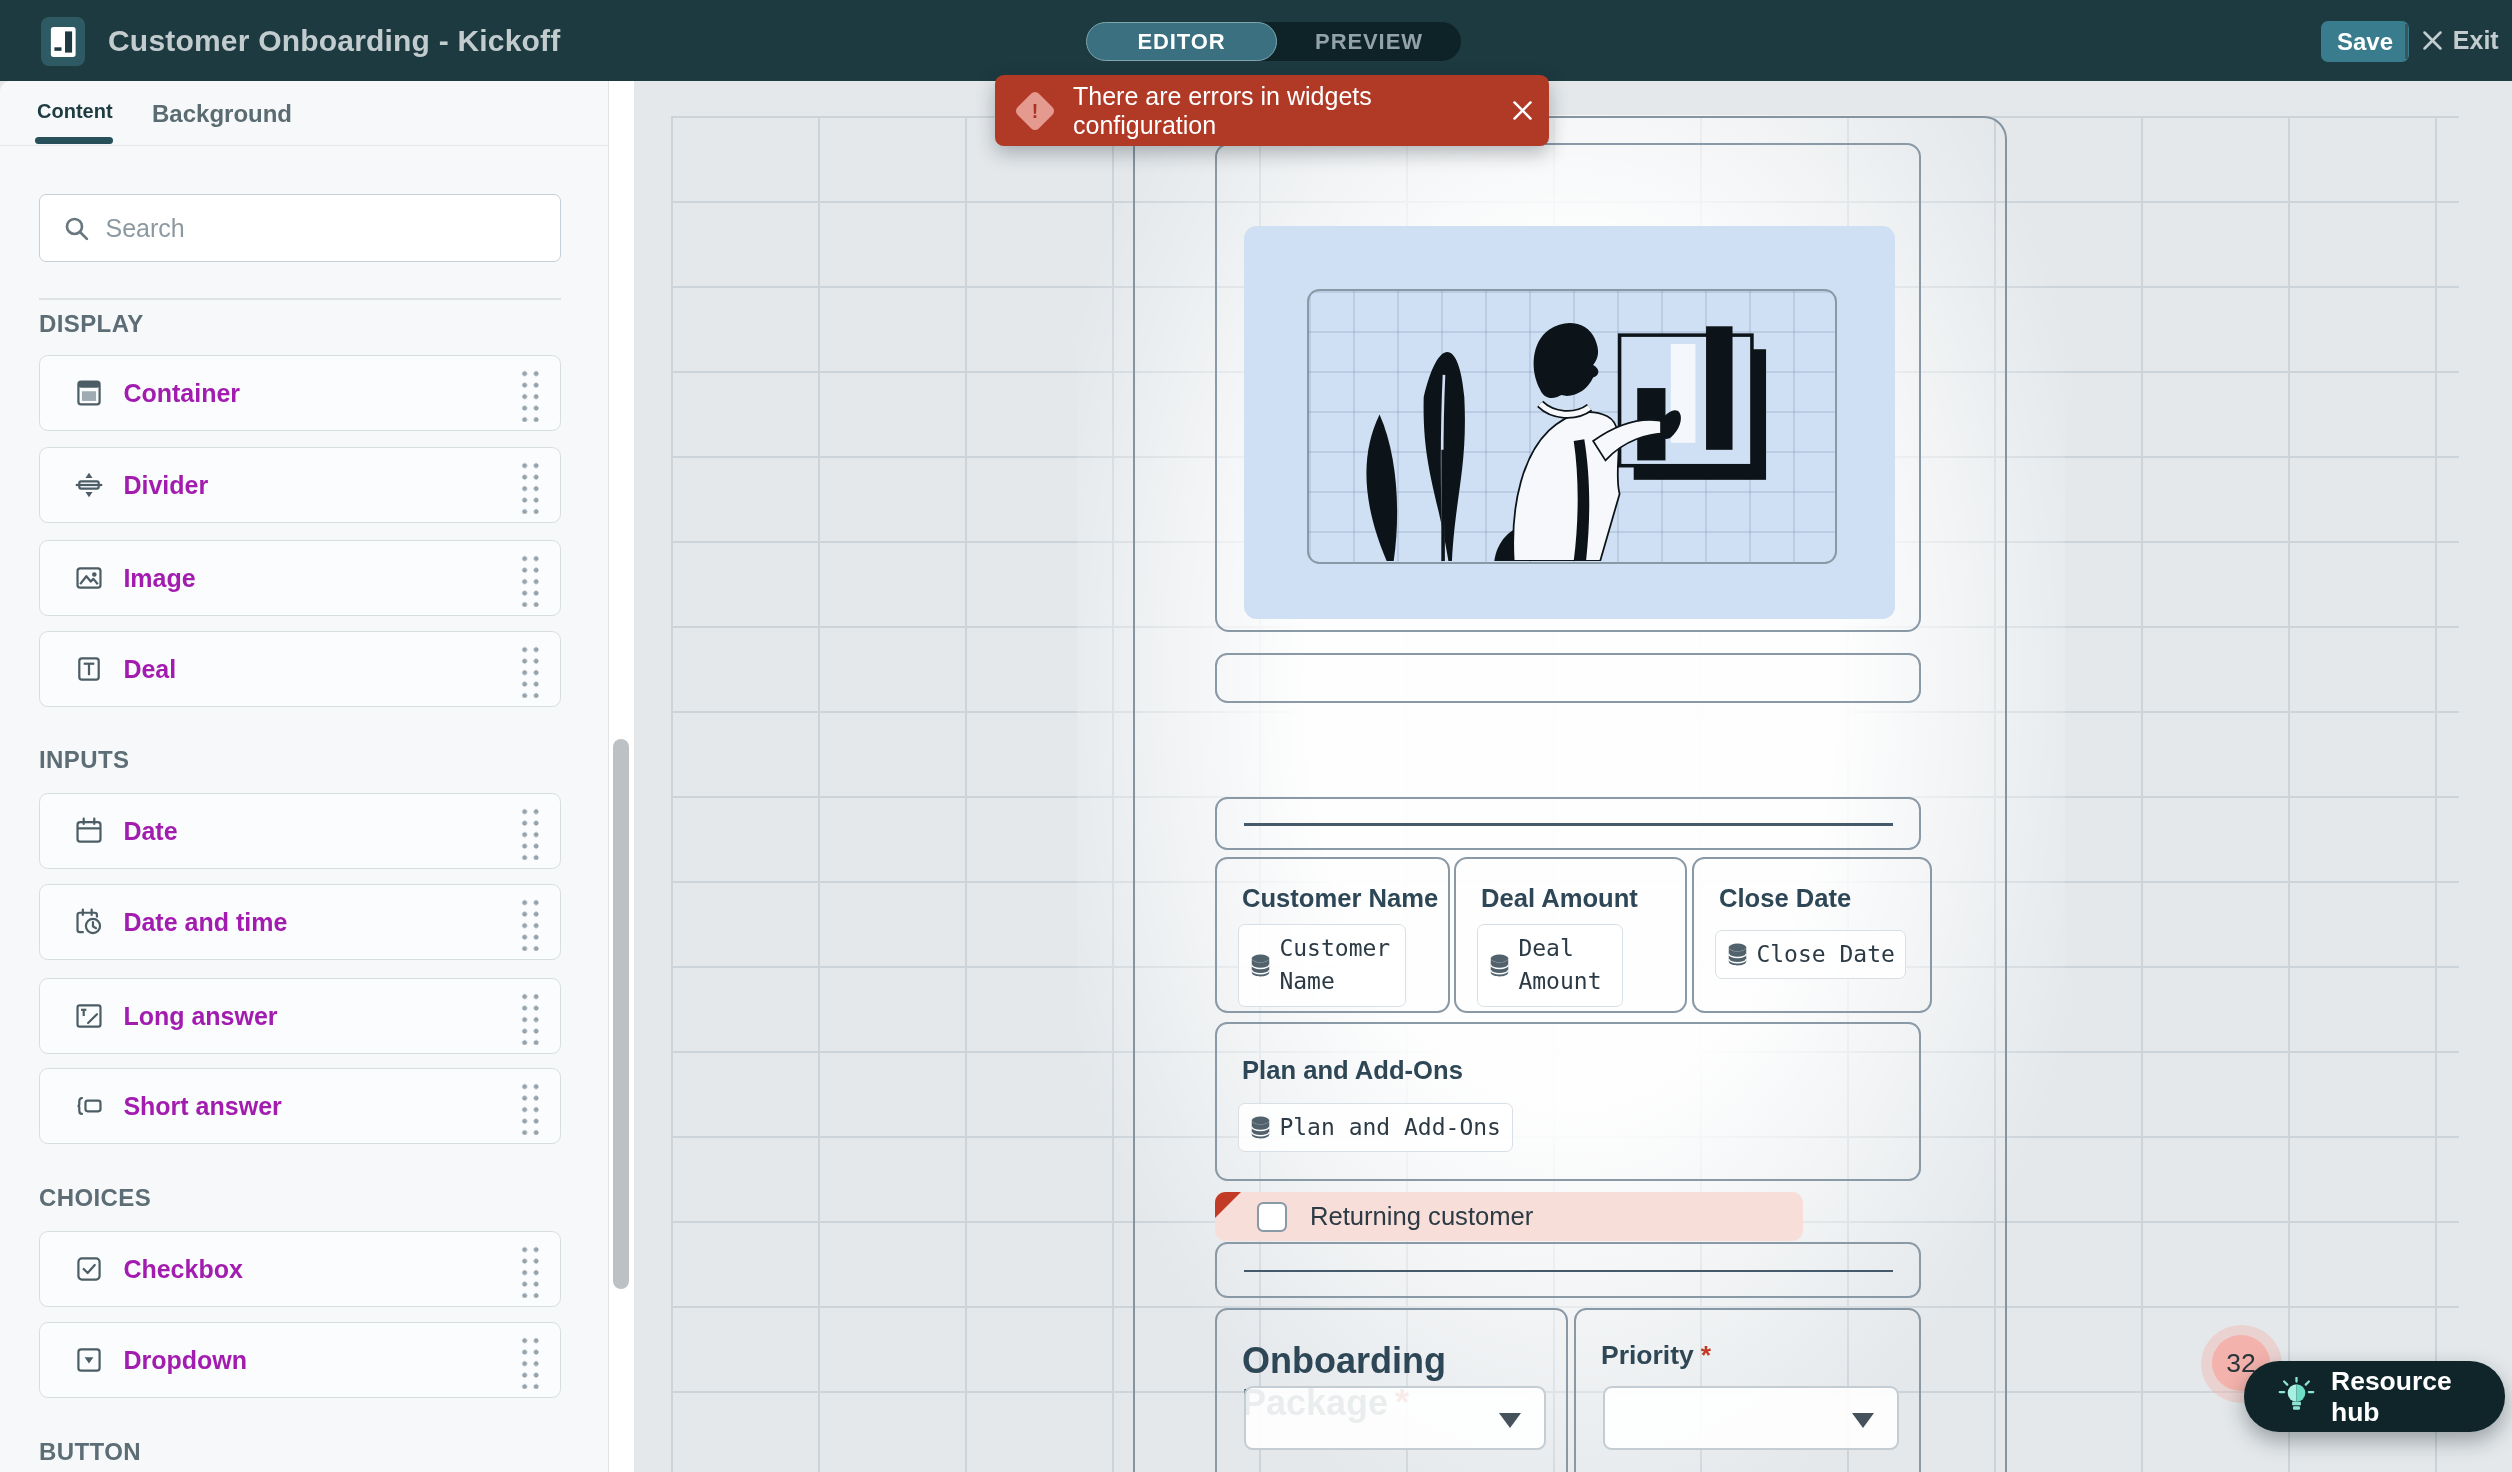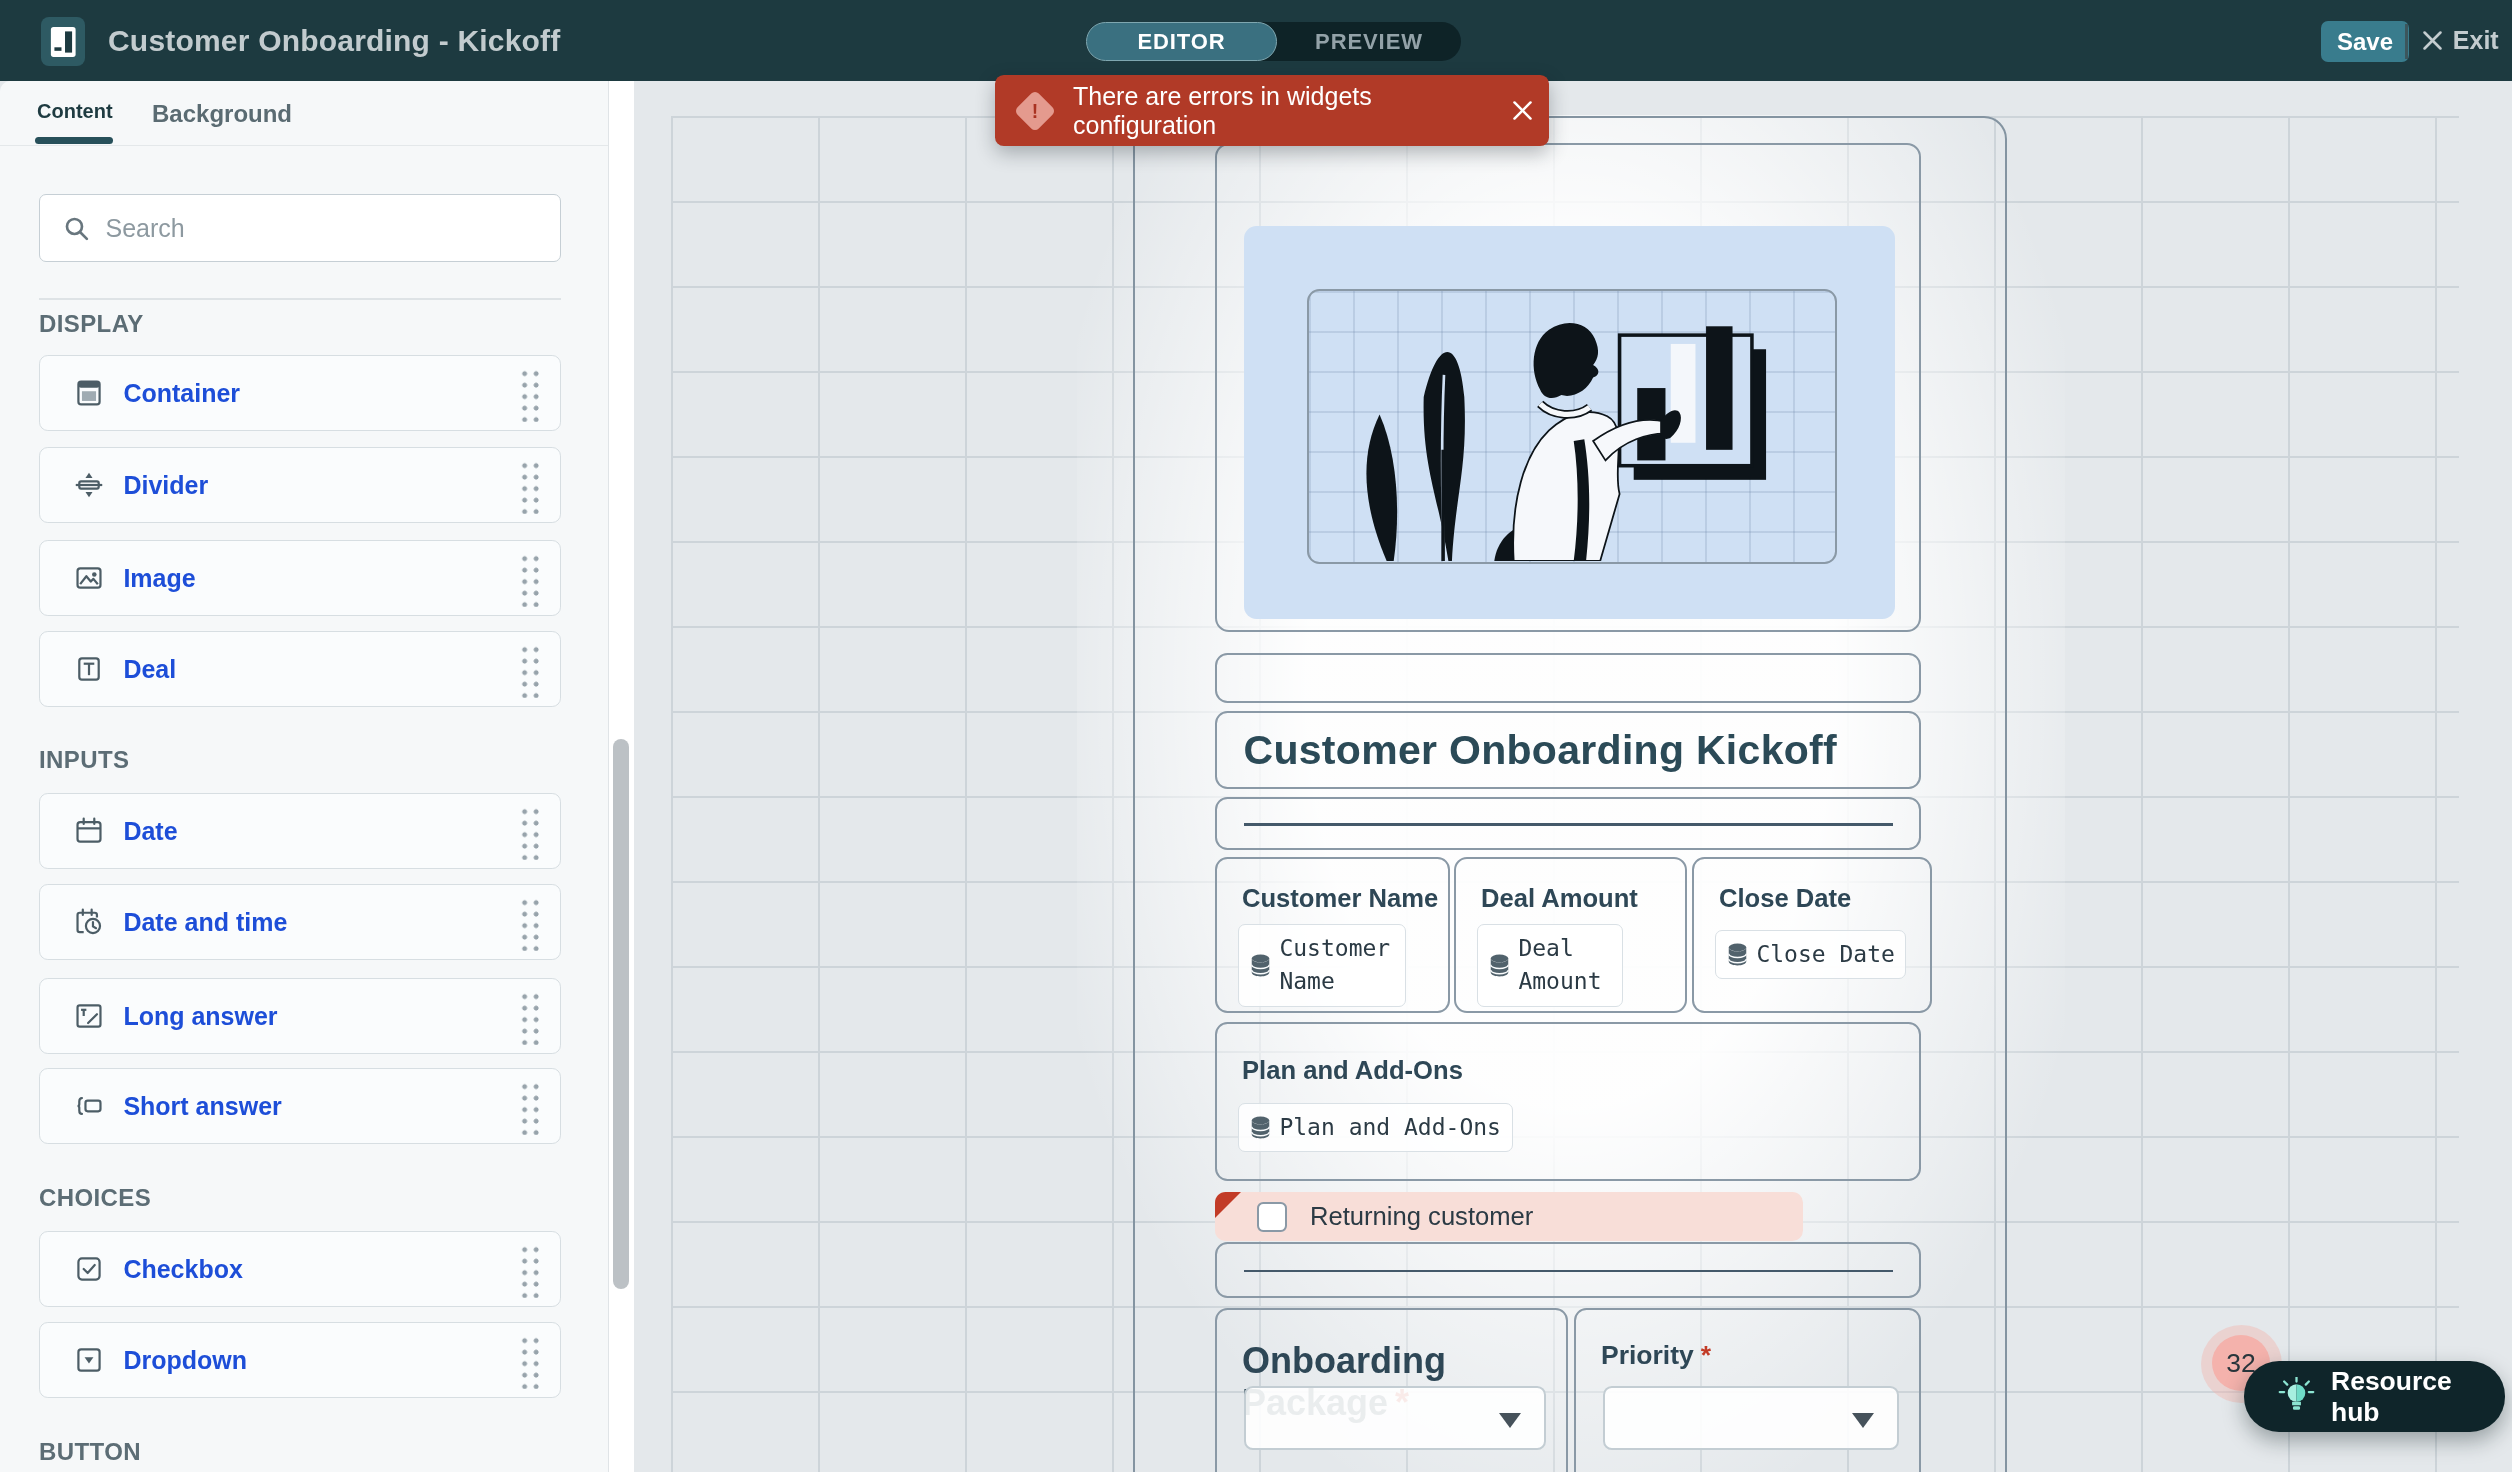--- a/index.html
+++ b/index.html
@@ -31,21 +31,21 @@
   .sb-tab-content { position:absolute; left:37px; top:19.4px; font-size:20px; font-weight:bold; color:#1e3b41; }
   .sb-tab-underline { position:absolute; left:35px; top:56px; width:78px; height:7px; border-radius:3.5px; background:#27505a; }
   .sb-tab-background { position:absolute; left:152px; top:19.4px; font-size:24px; font-weight:bold; color:#5a6b72; }
   .sb-search { position:absolute; left:39px; top:113px; width:522px; height:68px; background:#ffffff; border:1.8px solid #c6cfd5; border-radius:7px; display:flex; align-items:center; }
   .sb-search input { border:none; outline:none; background:transparent; font-size:25px; color:#44525a; width:388px; font-family:"Liberation Sans",sans-serif; }
   .sb-search input::placeholder { color:#8d99a0; }
   .sb-hr { position:absolute; left:39px; top:217px; width:522px; height:1.8px; background:#dee3e6; }
   .sb-section-title { position:absolute; left:39px; font-size:24px; font-weight:bold; color:#5c6d75; letter-spacing:0.4px; }
   .sb-card { position:absolute; left:39px; width:522px; height:76px; background:#fafcfd; border:1.8px solid #d7dee2; border-radius:8.8px; display:flex; align-items:center; }
   .sb-card .ic { width:30px; height:30px; margin-left:34px; flex:none; display:flex; }
-  .sb-card .lb { margin-left:19.4px; font-size:25px; font-weight:bold; color:#1d4ed8; }
+  .sb-card .lb { margin-left:19.4px; font-size:25px; font-weight:bold; color:#a21caf; }
   .sb-card .handle { position:absolute; right:19.4px; top:10.6px; width:23px; height:55px;
      background-image:radial-gradient(circle, #97a3ab 2.3px, rgba(0,0,0,0) 2.6px); background-size:11.5px 11.5px; background-position:0.9px 0.9px; }
   .sb-scroll-track { position:absolute; left:609px; top:81px; width:25px; height:1392px; background:#ffffff; z-index:41; }
   .sb-scroll-thumb { position:absolute; left:3.5px; top:658px; width:16px; height:550px; background:#bcc1c5; border-radius:8px; }
 
   
   .canvas-bg { position:absolute; left:634px; top:81px; width:1879px; height:1392px; background:#e4e8eb; }
   .canvas-grid { position:absolute; left:671px; top:116px; width:1788px; height:1357px;
      background-image:linear-gradient(to right, #cdd4d9 1.8px, rgba(0,0,0,0) 1.8px), linear-gradient(to bottom, #cdd4d9 1.8px, rgba(0,0,0,0) 1.8px);
      background-size:147px 85px; }
@@ -123,23 +123,20 @@
 
           <path d="M262 128 C276 142 302 144 318 132" stroke="#0d1419" stroke-width="10" fill="none"></path>
           <path d="M262 128 C276 142 302 144 318 132" stroke="#f6f8fb" stroke-width="6" fill="none"></path>
         </svg>
       </div>
     </div>
   </div>
 
   <div class="widget" style="left:1215px; top:653px; width:706px; height:50px; border-radius:12.4px;"></div>
 
-  <div class="widget" style="left:1215px; top:711px; width:706px; height:78px; border-radius:12.4px;">
-    <div class="form-heading">Customer Onboarding Kickoff</div>
-  </div>
 
   <div class="widget" style="left:1215px; top:797px; width:706px; height:53px; border-radius:12.4px;">
     <div class="divider-line" style="top:24px;"></div>
   </div>
 
   <div class="widget" style="left:1215px; top:857px; width:235px; height:156px; border-radius:12.4px;">
     <div class="w-label" style="position:absolute; left:25px; top:25px;">Customer Name</div>
     <div class="chip" style="position:absolute; left:21px; top:65px; width:168px;">
       <span class="db">
         <svg width="21" height="23" viewBox="0 0 24 26">

